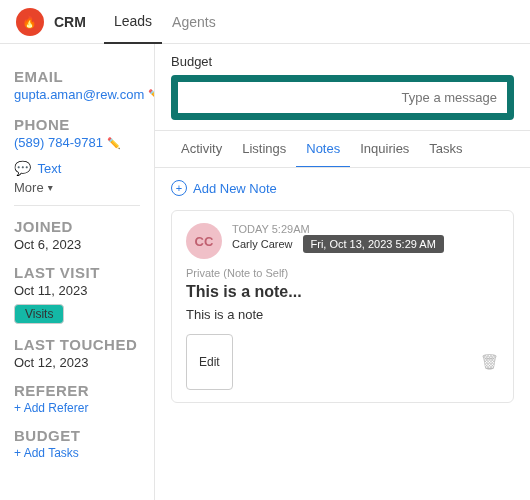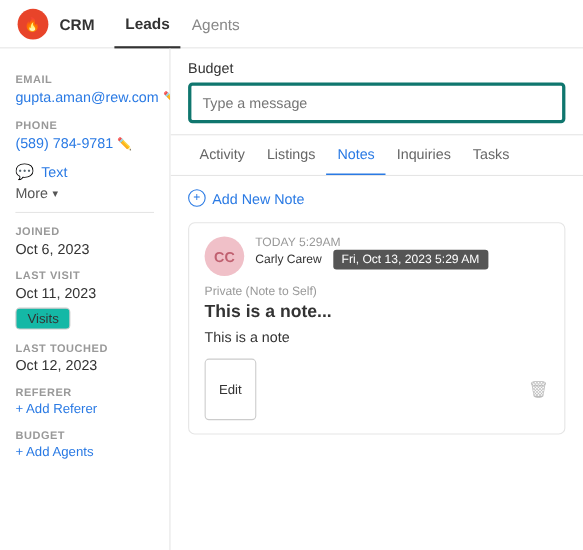--- a/index.html
+++ b/index.html
@@ -10,29 +10,29 @@
       display: flex; align-items: center; padding: 0 16px; height: 44px;
       border-bottom: 1px solid #e5e5e5; background: #fff;
     }
     .nav-logo {
       width: 28px; height: 28px; border-radius: 50%; background: #e8442a;
       display: flex; align-items: center; justify-content: center;
       color: #fff; font-weight: bold; font-size: 12px; margin-right: 10px;
     }
     .nav-brand { font-weight: 600; font-size: 14px; margin-right: 18px; color: #333; }
     .nav-item { font-size: 14px; padding: 0 10px; height: 44px; display: flex; align-items: center; cursor: pointer; color: #333; }
-    .nav-item.active { color: #333; font-weight: 700; border-bottom: 2px solid #333; }
+    .nav-item.active { color: #333; font-weight: 400; border-bottom: 2px solid #333; }
     .nav-item.secondary { color: #888; }
 
     
     .layout { display: flex; height: calc(500px - 44px); }
 
     
     .sidebar { width: 155px; border-right: 1px solid #e5e5e5; padding: 12px 14px; overflow-y: auto; flex-shrink: 0; }
-    .sidebar-label { font-size: 10px; color: #999; text-transform: uppercase; letter-spacing: 0.5px; margin-bottom: 2px; margin-top: 12px; font-weight: 600; }
+    .sidebar-label { font-size: 15px; color: #999; text-transform: uppercase; letter-spacing: 0.5px; margin-bottom: 2px; margin-top: 12px; font-weight: 600; }
     .sidebar-value { font-size: 13px; color: #2a7ae4; margin-bottom: 2px; }
     .sidebar-value.dark { color: #333; }
     .sidebar-text-btn {
       display: flex; align-items: center; gap: 6px; color: #2a7ae4;
       font-size: 13px; cursor: pointer; margin-top: 8px; margin-bottom: 4px;
     }
     .more-btn {
       display: flex; align-items: center; gap: 4px; color: #555;
       font-size: 13px; cursor: pointer; margin-top: 2px;
     }
@@ -42,23 +42,24 @@
       color: #333;
     }
 
     
     .content { flex: 1; display: flex; flex-direction: column; overflow: hidden; }
 
     
     .message-area { padding: 10px 16px; border-bottom: 1px solid #e5e5e5; }
     .subject-label { font-size: 13px; color: #333; margin-bottom: 6px; }
     .message-input {
-      width: 100%; border: 3px solid #0f766e; border-radius: 4px;
+      width: 100%; border: 7px solid #0f766e; border-radius: 4px;
       padding: 8px 10px; font-size: 13px; color: #aaa; outline: none;
       background: #fff;
+      text-align: right;
     }
 
     
     .tabs { display: flex; border-bottom: 1px solid #e5e5e5; padding: 0 16px; overflow-x: auto; flex-shrink: 0; }
     .tab {
       padding: 10px 10px; font-size: 13px; color: #666; cursor: pointer;
       white-space: nowrap; border-bottom: 2px solid transparent; margin-bottom: -1px;
     }
     .tab.active { color: #2a7ae4; border-bottom: 2px solid #2a7ae4; font-weight: 500; }
 
@@ -151,21 +152,21 @@
     <div class="sidebar-value dark">Oct 11, 2023</div>
     <div class="visits-btn">Visits</div>
 
     <div class="sidebar-label">LAST TOUCHED</div>
     <div class="sidebar-value dark">Oct 12, 2023</div>
 
     <div class="sidebar-label">REFERER</div>
     <div class="sidebar-value" style="font-size:12px">+ Add Referer</div>
 
     <div class="sidebar-label">BUDGET</div>
-    <div class="sidebar-value" style="font-size:12px">+ Add Agents</div>
+    <div class="sidebar-value" style="font-size:12px">+ Add Tasks</div>
   </div>
 
   <div class="content">
 
     <div class="message-area">
       <div class="subject-label">Budget</div>
       <input class="message-input" type="text" placeholder="Type a message" style="">
     </div>
 
     <div class="tabs">

